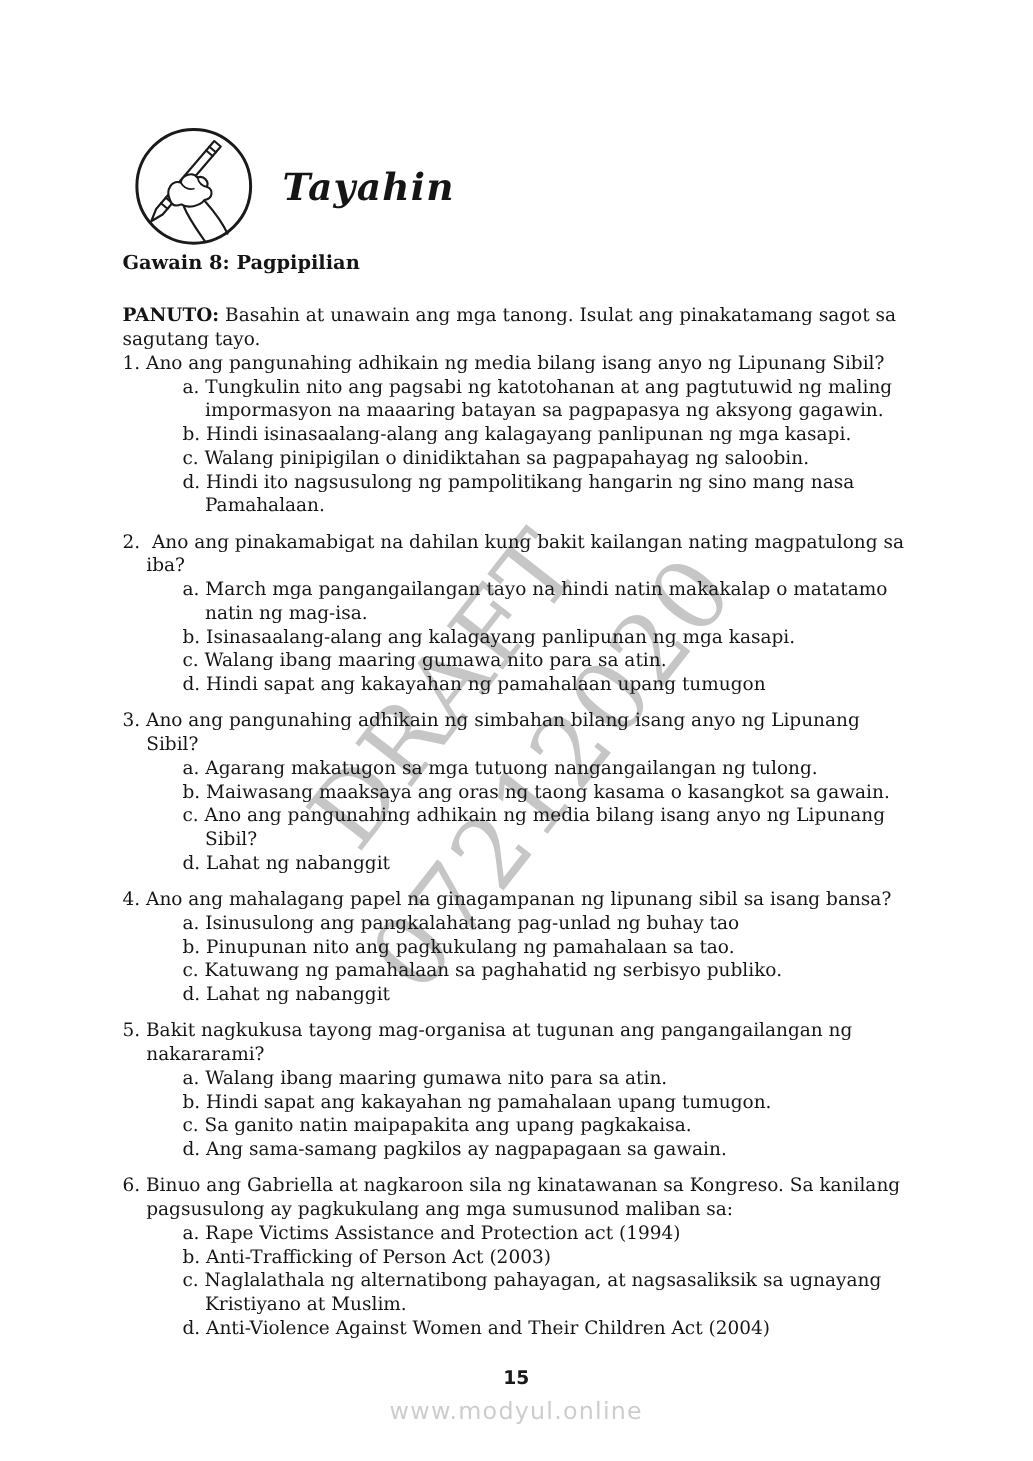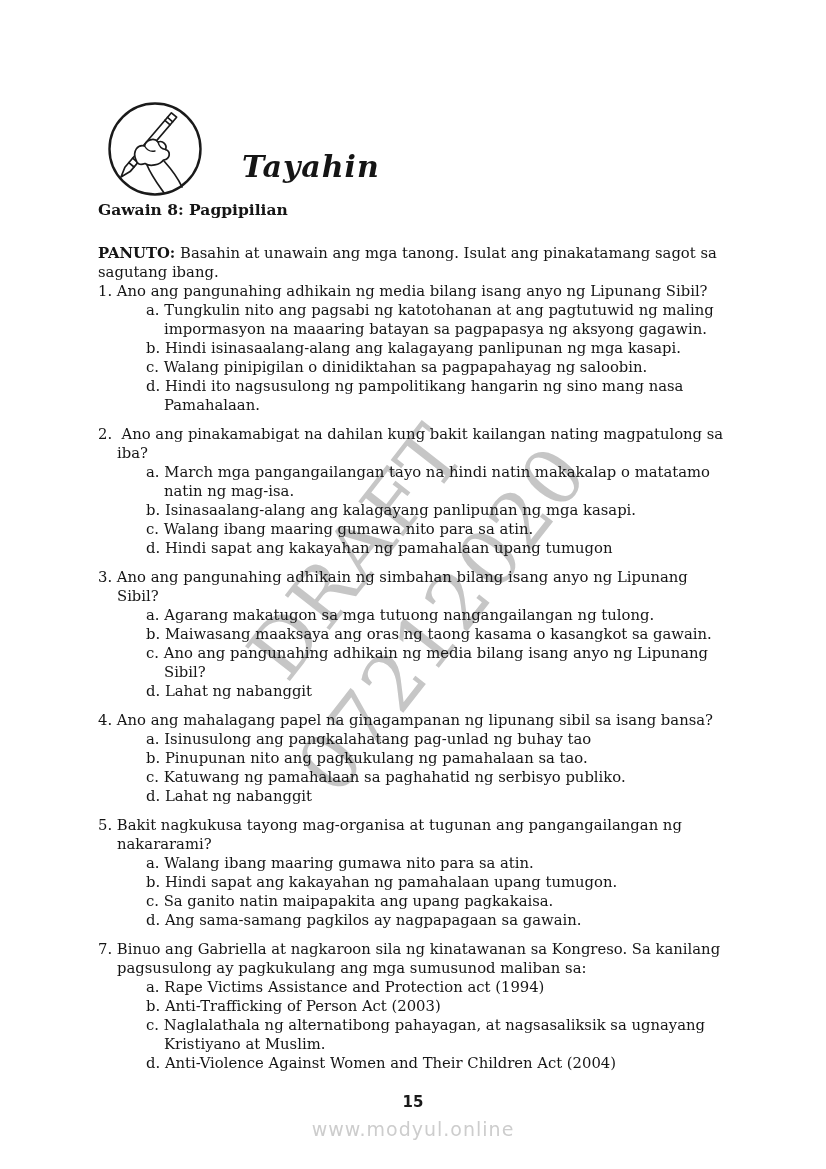--- a/index.html
+++ b/index.html
@@ -12,21 +12,21 @@
   .watermark {
     position:absolute; left:400px; top:586px; z-index:0;
     transform:translate(-50%,-50%) rotate(-52deg);
     color:#c6c6c6; font-size:78px; line-height:1.4; letter-spacing:2px;
     text-align:center; white-space:nowrap; font-weight:400;
     user-select:none;
   }
   
   .header-icon { position:absolute; left:105px; top:99px; z-index:1; }
   .page-title {
-    position:absolute; left:226px; top:133px; z-index:1; margin:16px;
+    position:absolute; left:226px; top:133px; z-index:1; margin:0;
     font-size:30px; font-weight:bold; font-style:italic; letter-spacing:1px;
   }
   
   .content {
     position:absolute; left:98px; top:200px; width:660px; z-index:1;
     font-size:14.8px; line-height:19px;
   }
   .activity { margin:0 0 24px 0; font-weight:bold; font-size:15.5px; line-height:19px; }
   .panuto { margin:0; }
   .q-line, .o-line { white-space:pre; }
@@ -76,21 +76,21 @@
     </svg>
   </span>
 
   <h1 class="page-title">Tayahin</h1>
 
   <div class="content">
     <h2 class="activity">Gawain 8: Pagpipilian</h2>
 
     <div class="panuto">
       <div class="q-line"><b>PANUTO:</b><span> Basahin at unawain ang mga tanong. Isulat ang pinakatamang sagot sa</span></div>
-      <div class="q-line">sagutang ibang.</div>
+      <div class="q-line">sagutang tayo.</div>
     </div>
 
     <div id="questions">
         <div class="question">
           <div class="q-line">1. Ano ang pangunahing adhikain ng media bilang isang anyo ng Lipunang Sibil?</div>
           <div class="options">
             <div class="opt">
               <div class="o-line">a. Tungkulin nito ang pagsabi ng katotohanan at ang pagtutuwid ng maling</div>
               <div class="o-line cont">impormasyon na maaaring batayan sa pagpapasya ng aksyong gagawin.</div>
             </div>
@@ -173,21 +173,21 @@
             </div>
             <div class="opt">
               <div class="o-line">c. Sa ganito natin maipapakita ang upang pagkakaisa.</div>
             </div>
             <div class="opt">
               <div class="o-line">d. Ang sama-samang pagkilos ay nagpapagaan sa gawain.</div>
             </div>
           </div>
         </div>
         <div class="question">
-          <div class="q-line">7. Binuo ang Gabriella at nagkaroon sila ng kinatawanan sa Kongreso. Sa kanilang</div>
+          <div class="q-line">6. Binuo ang Gabriella at nagkaroon sila ng kinatawanan sa Kongreso. Sa kanilang</div>
           <div class="q-line cont">pagsusulong ay pagkukulang ang mga sumusunod maliban sa:</div>
           <div class="options">
             <div class="opt">
               <div class="o-line">a. Rape Victims Assistance and Protection act (1994)</div>
             </div>
             <div class="opt">
               <div class="o-line">b. Anti-Trafficking of Person Act (2003)</div>
             </div>
             <div class="opt">
               <div class="o-line">c. Naglalathala ng alternatibong pahayagan, at nagsasaliksik sa ugnayang</div>

